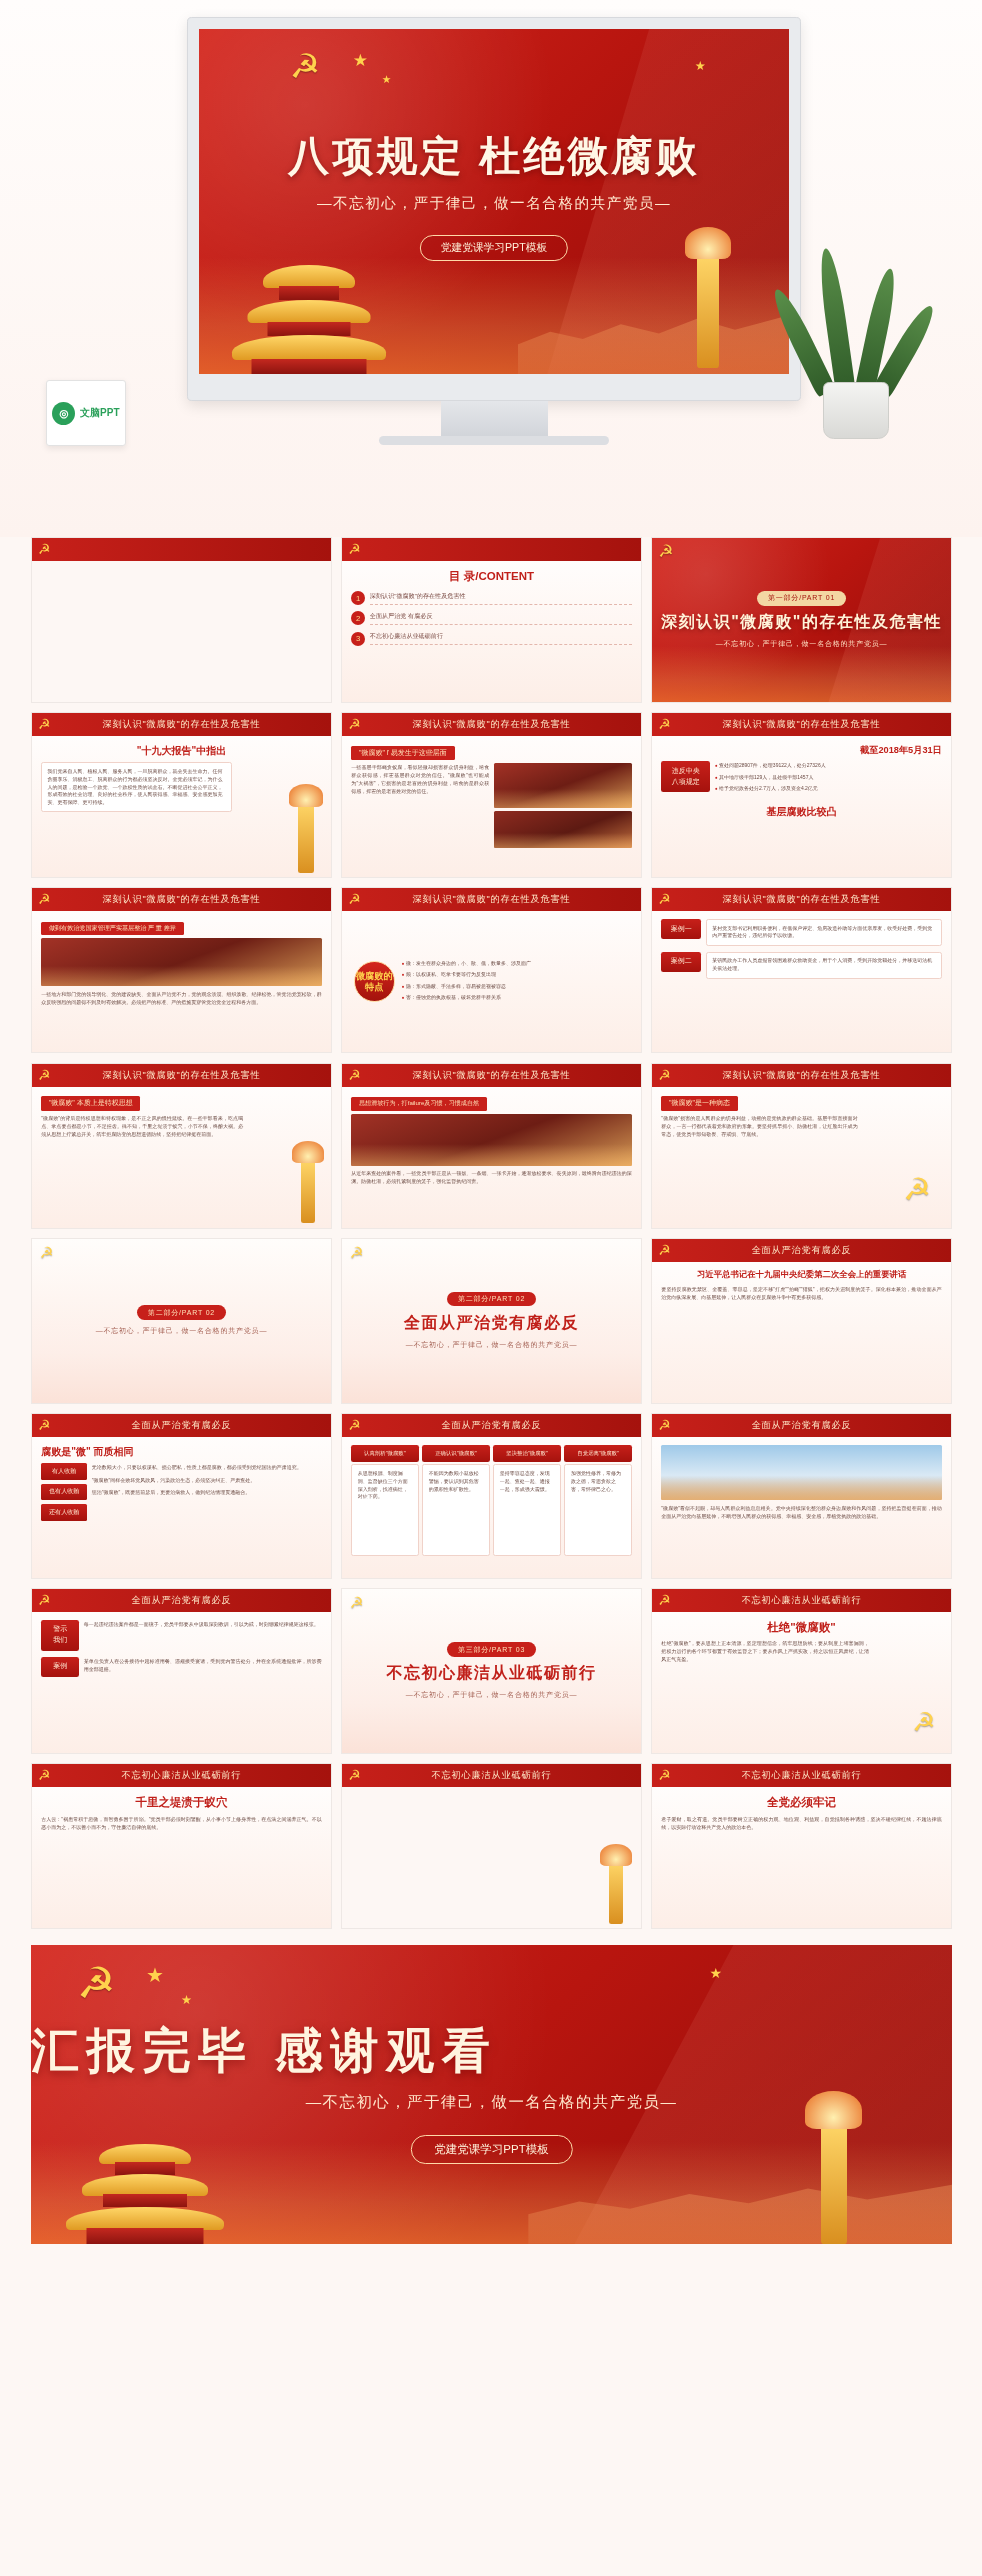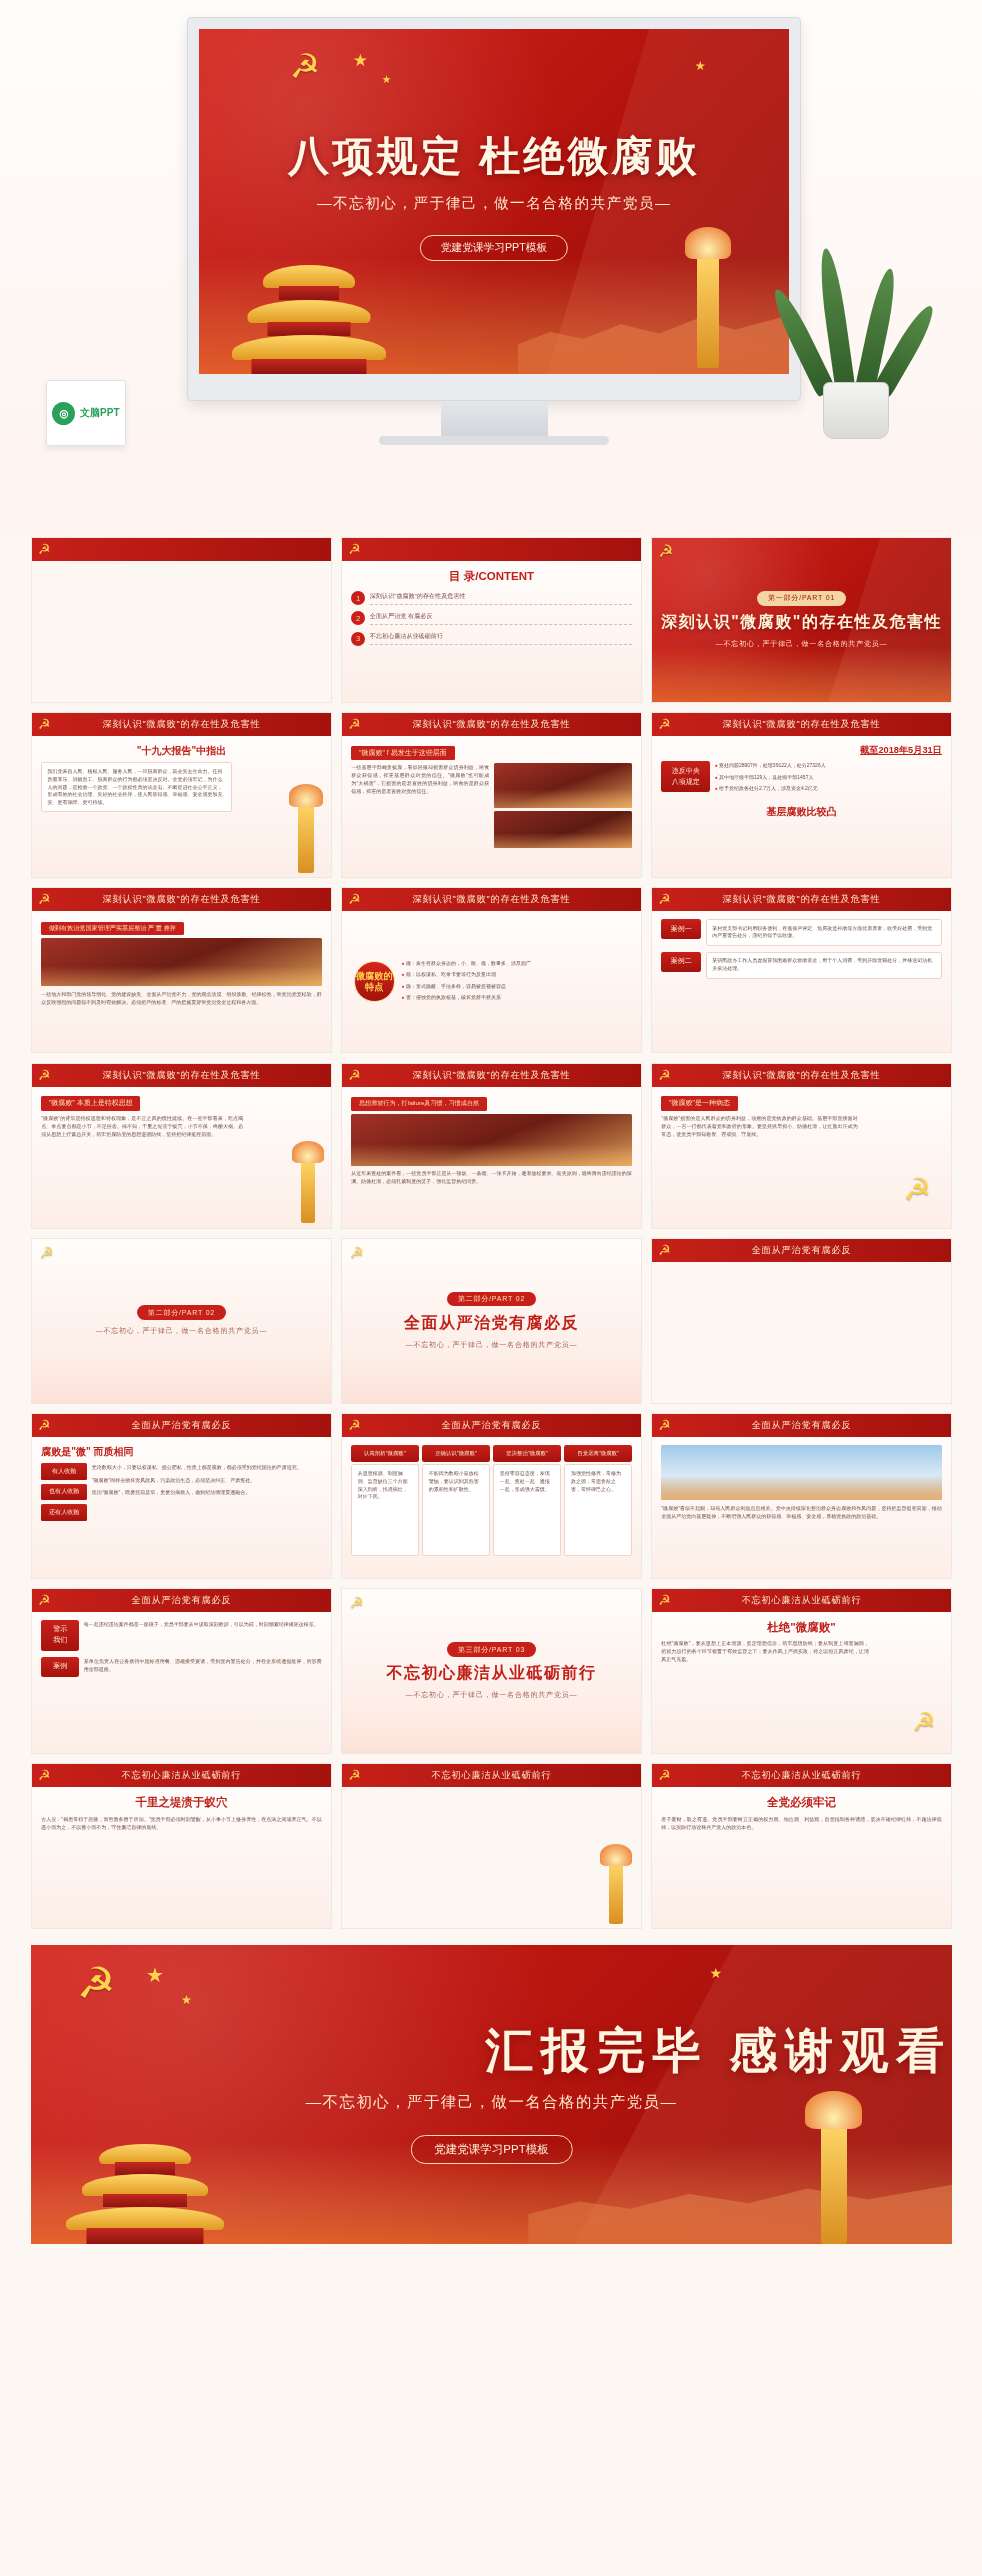--- a/index.html
+++ b/index.html
@@ -242,21 +242,21 @@
   }
 
   
   .final {
     position: relative;
     width: 921px; height: 299px;
     margin: 15.4px 31px 31px 31px;
     overflow: hidden;
   }
   .final-title {
-    position: absolute; left: 0; right: 0; top: 74px; text-align: right;
+    position: absolute; left: 0; right: 0; top: 74px; text-align: left;
     font-size: 48px; font-weight: bold; color: #fff4df; letter-spacing: 7.7px;
     text-shadow: 0 3.1px 9.2px rgba(110,0,0,.55);
   }
   .final-sub {
     position: absolute; left: 0; right: 0; top: 147px; text-align: center;
     font-size: 15.4px; color: #ffe7cb; letter-spacing: 1.5px;
   }
   .final-pill {
     position: absolute; left: 50%; top: 190px; transform: translateX(-50%);
     border: 0.8px solid #ffd9a8; border-radius: 15.4px; padding: 6.1px 23px;
@@ -396,21 +396,21 @@
         </div>
       </div>
     </div>
 
     <div class="thumb">
       <div class="t-head">
           <span class="he">☭</span>
           <span>深刻认识"微腐败"的存在性及危害性</span>
         </div>
       <div class="t-body">
-        <div class="t-title" style="font-size:9.2px; text-align:right;text-decoration:underline;">截至2018年5月31日</div>
+        <div class="t-title" style="font-size:9.2px; text-align:right;">截至2018年5月31日</div>
         <div class="row" style="margin-top:3.1px;">
           <div style="flex:0 0 49px;">
             <div class="card-red" style="text-align:center; font-size:7px; white-space:pre-line;">违反中央
 八项规定</div>
           </div>
           <div class="col dot-list">
             <div class="t-txt bullet">查处问题28907件，处理39122人，处分27326人</div>
             <div class="t-txt bullet">其中地厅级干部129人，县处级干部1457人</div>
             <div class="t-txt bullet">给予党纪政务处分2.7万人，涉及资金4.2亿元</div>
           </div>
@@ -528,20 +528,24 @@
         <div class="big-red dark">全面从严治党有腐必反</div>
         <div class="sub-line dark">—不忘初心，严于律己，做一名合格的共产党员—</div>
       </div>
     </div>
 
     <div class="thumb">
       <div class="t-head">
           <span class="he">☭</span>
           <span>全面从严治党有腐必反</span>
         </div>
+      <div class="t-body">
+        <div class="t-title" style="font-size:8.4px;">习近平总书记在十九届中央纪委第二次全会上的重要讲话</div>
+        <div class="t-txt" style="margin-top:3.1px;">要坚持反腐败无禁区、全覆盖、零容忍，坚定不移"打虎""拍蝇""猎狐"，把权力关进制度的笼子。深化标本兼治，推动全面从严治党向纵深发展、向基层延伸，让人民群众在反腐败斗争中有更多获得感。</div>
+      </div>
     </div>
 
     <div class="thumb">
       <div class="t-head">
           <span class="he">☭</span>
           <span>全面从严治党有腐必反</span>
         </div>
       <div class="t-body">
         <div class="t-title" style="font-size:10px;text-align:left;">腐败是"微" 而质相同</div>
         <div class="row" style="margin-top:4.6px;">

